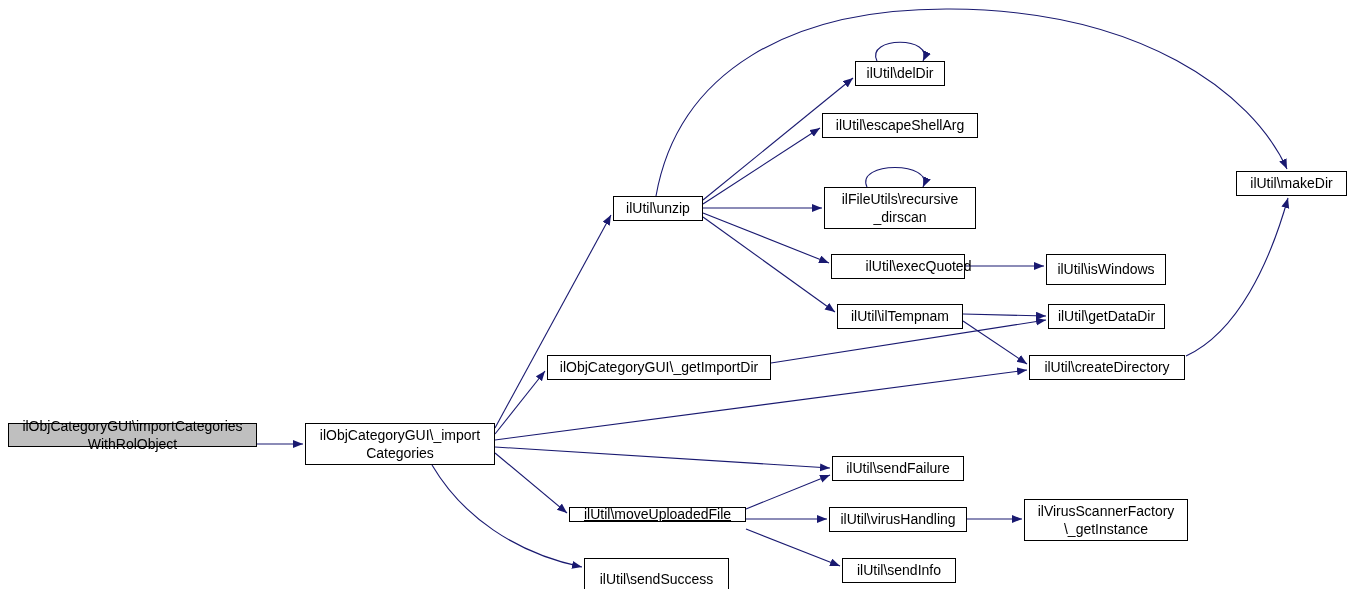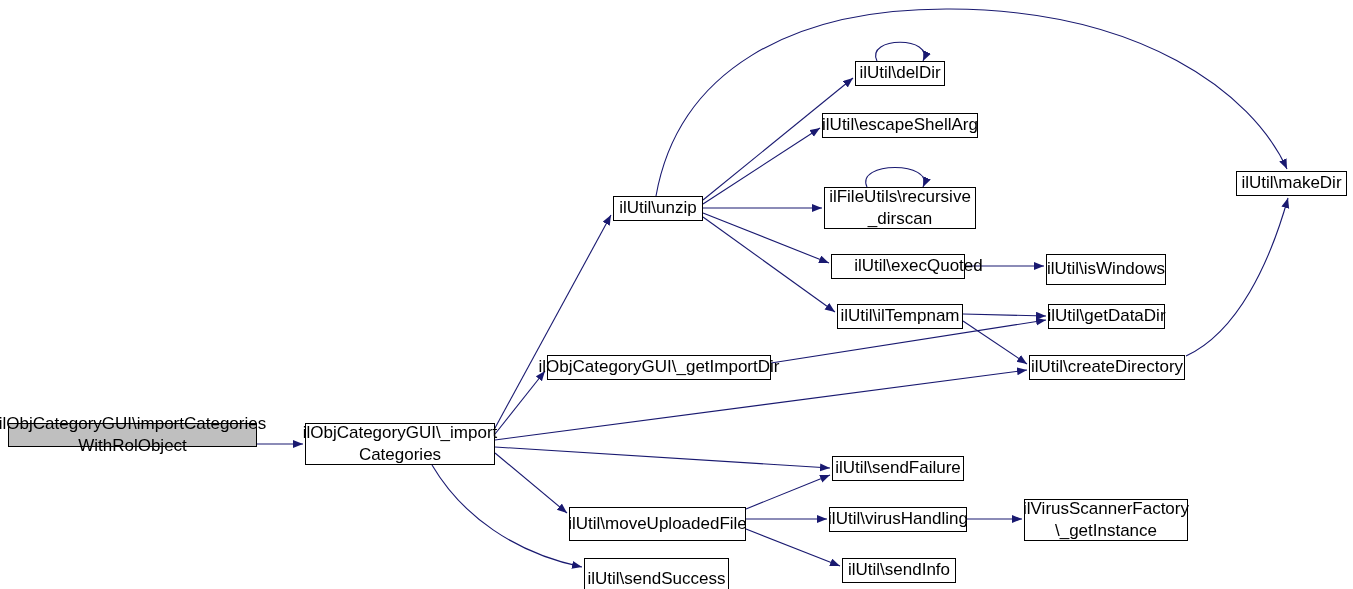--- a/index.html
+++ b/index.html
@@ -28,21 +28,21 @@
   .arrowhead { fill: var(--edge, #191970); }
   .node {
     position: absolute;
     z-index: 1;
     background: var(--node-bg, #ffffff);
     border: 1px solid var(--node-border, #000000);
     display: flex;
     flex-direction: column;
     align-items: center;
     justify-content: center;
-    font-size: 17px;
+    font-size: 14px;
     line-height: 1.32;
     color: #000;
     white-space: nowrap;
     cursor: pointer;
   }
   .node.highlight { background: var(--hl, #bfbfbf); }
 </style>
 </head>
 <body>
 
@@ -119,21 +119,21 @@
       </div>
       <div class="node" style="left: 1236px; top: 171px; width: 111px; height: 25px;">
         <span>ilUtil\makeDir</span>
       </div>
       <div class="node" style="left: 547px; top: 355px; width: 224px; height: 25px;">
         <span>ilObjCategoryGUI\_getImportDir</span>
       </div>
       <div class="node" style="left: 832px; top: 456px; width: 132px; height: 25px;">
         <span>ilUtil\sendFailure</span>
       </div>
-      <div class="node" style="left: 569px; top: 507px; width: 177px; height: 34px;">
+      <div class="node" style="left: 569px; top: 507px; width: 177px; height: 15px; text-decoration: underline;">
         <span>ilUtil\moveUploadedFile</span>
       </div>
       <div class="node" style="left: 829px; top: 507px; width: 138px; height: 25px;">
         <span>ilUtil\virusHandling</span>
       </div>
       <div class="node" style="left: 1024px; top: 499px; width: 164px; height: 42px;">
         <span>ilVirusScannerFactory</span>
         <span>\_getInstance</span>
       </div>
       <div class="node" style="left: 842px; top: 558px; width: 114px; height: 25px;">

